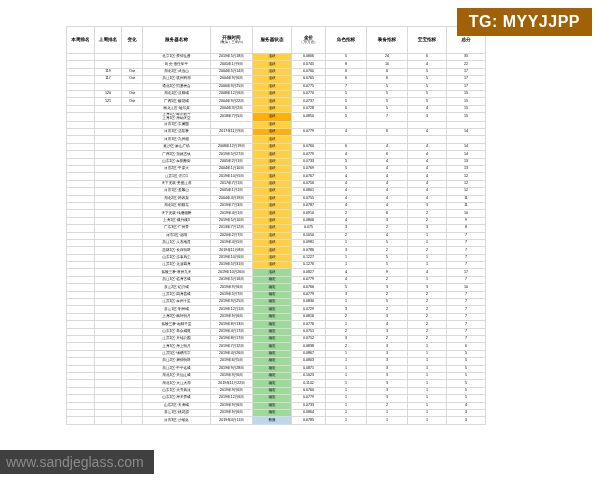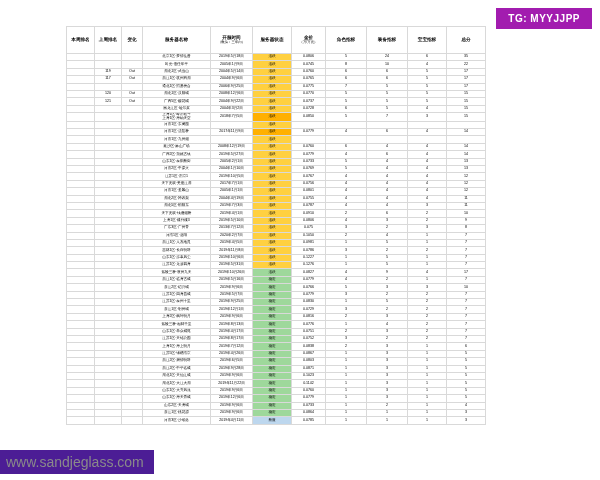--- a/index.html
+++ b/index.html
@@ -4,29 +4,29 @@
 <style>
   html,body{margin:0;padding:0;}
   body{
     width:600px;height:480px;background:#ffffff;
     font-family:"Liberation Sans", sans-serif;
     overflow:hidden;position:relative;
   }
   
   .tg-badge{
     position:absolute;top:8px;right:8px;
-    background:#a21caf;color:#fff;
-    font-size:10px;font-weight:bold;
+    background:#a16207;color:#fff;
+    font-size:16px;font-weight:bold;
     padding:5px 12px;letter-spacing:.5px;
     z-index:20;
   }
   
   .watermark{
     position:absolute;left:0;bottom:6px;
-    background:#4c1d95;color:#8a8a8a;
+    background:#404040;color:#8a8a8a;
     font-size:14px;padding:4px 10px 4px 6px;
     z-index:20;
   }
 
   .sheet{
     position:absolute;left:66px;top:26px;
     border-collapse:collapse;
     table-layout:fixed;
   }
   .sheet td,.sheet th{

